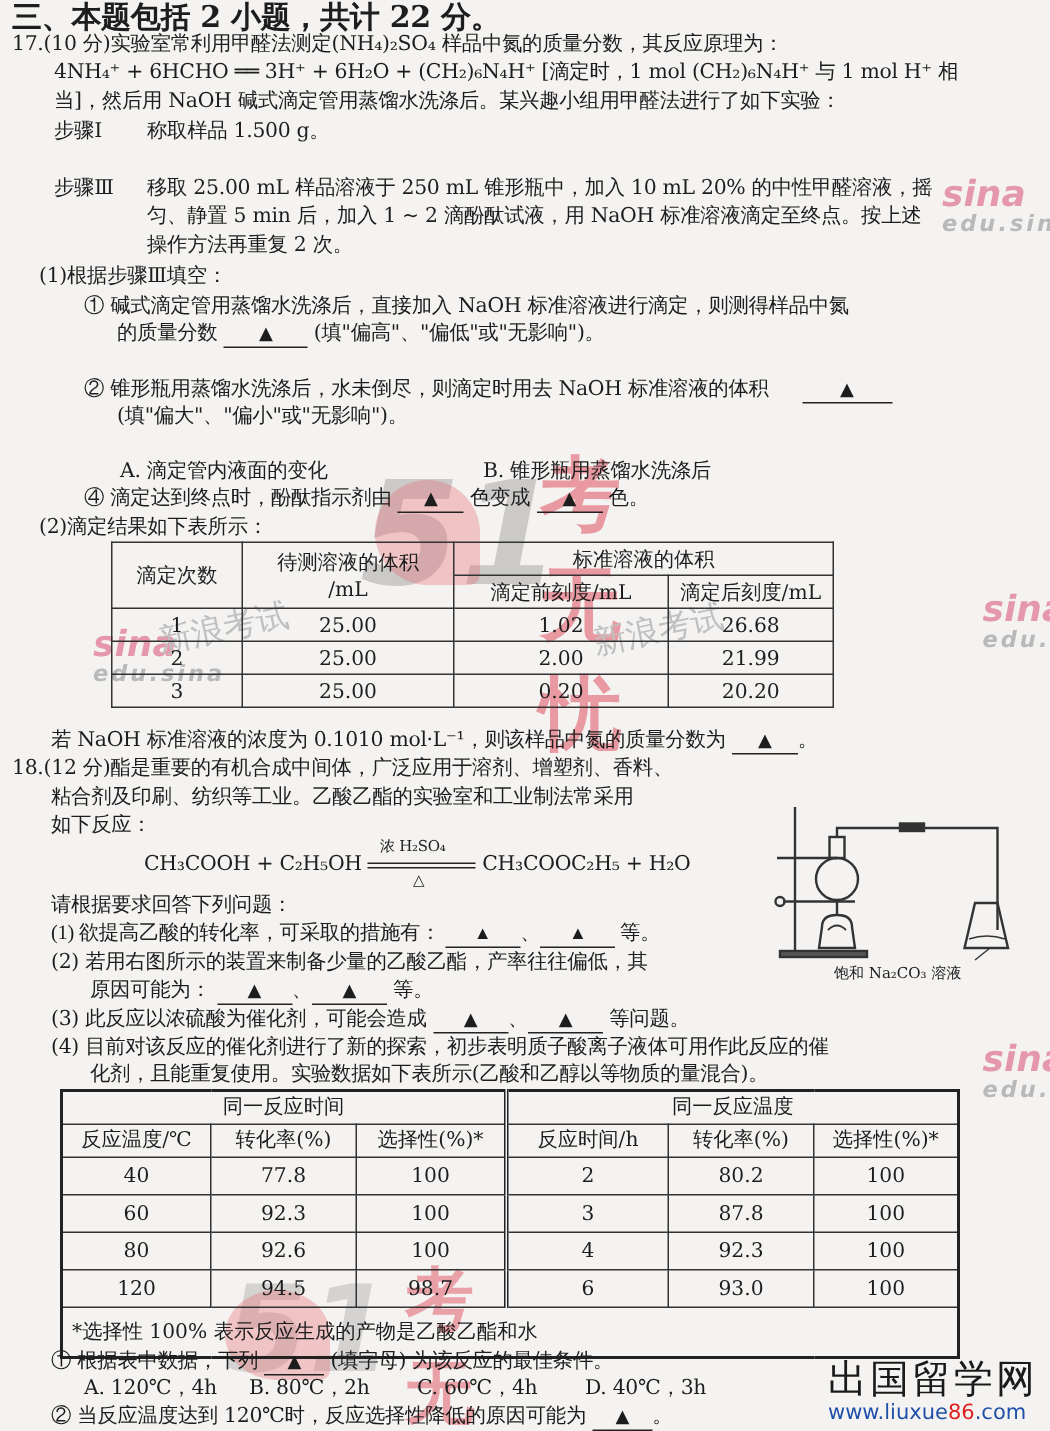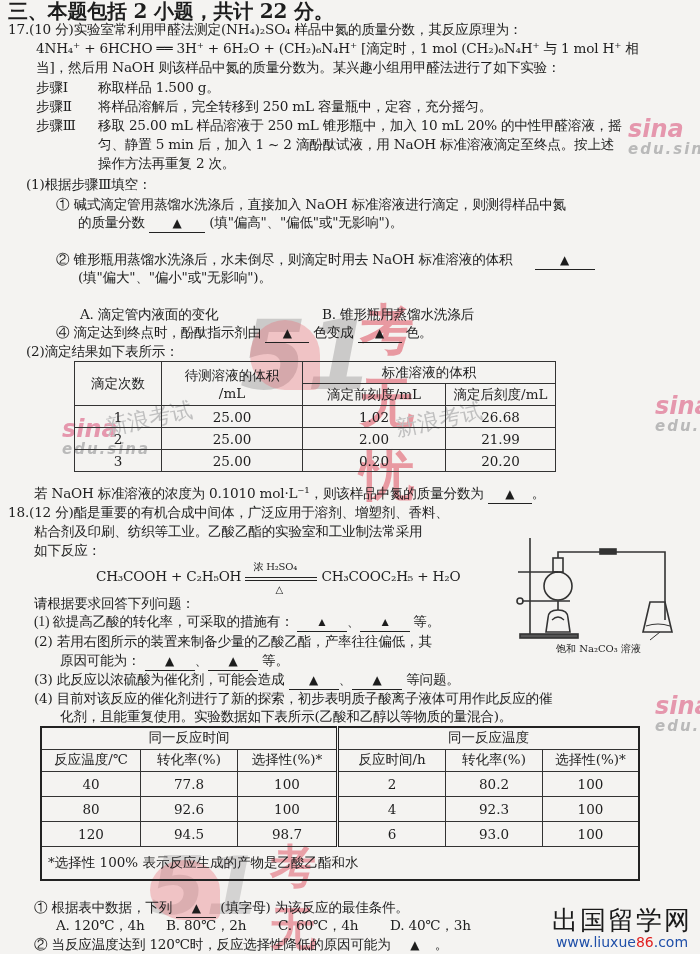--- a/index.html
+++ b/index.html
@@ -13,21 +13,21 @@
   .line { position:absolute; white-space:nowrap; font-size:13.6px; line-height:18px; letter-spacing:-0.2px; }
   .bold { font-weight:bold; }
   .blank { display:inline-block; border-bottom:1px solid #222; text-align:center; min-width:42px; font-size:12px; }
   .tri { font-size:12px; }
   table.t { position:absolute; border-collapse:collapse; font-size:13.5px; }
   table.t td { border:1px solid #333; text-align:center; padding:0; }
   .wm-sina { position:absolute; color:#e6a8b6; font-family:"DejaVu Sans",sans-serif; font-weight:bold; font-style:italic; }
   .wm-sina .s { font-size:24px; color:#d94d76; opacity:0.55; display:block; line-height:22px; }
   .wm-sina .e { font-size:15px; color:#b9b9b9; display:block; letter-spacing:2px; }
   .wm-51 { position:absolute; font-family:"DejaVu Sans",sans-serif; font-weight:bold; }
-  .logo { position:absolute; right:8px; bottom:4px; text-align:center; font-family:"DejaVu Sans",sans-serif;margin-left:20px; }
+  .logo { position:absolute; right:8px; bottom:4px; text-align:left; font-family:"DejaVu Sans",sans-serif;margin-left:20px; }
   .logo .cn { font-size:26px; color:#1a1a1a; letter-spacing:2px; line-height:28px; }
   .logo .url { font-size:14px; color:#1f4fa8; line-height:16px; }
   .logo .url b { color:#e02020; font-weight:normal; }
   .apparatus { position:absolute; left:500px; top:528px; width:190px; height:130px; }
   .app-label { position:absolute; left:556px; top:642px; font-size:10px; }
 </style>
 </head>
 <body>
 
 <div class="page">
@@ -62,27 +62,24 @@
   </div>
   <div style="position:absolute; left:105px; top:404px; font-size:22px; color:#c0c0c0; transform:rotate(-12deg); font-family:'DejaVu Sans',sans-serif;">新浪考试</div>
   <div style="position:absolute; left:395px; top:405px; font-size:22px; color:#c0c0c0; transform:rotate(-12deg); font-family:'DejaVu Sans',sans-serif;">新浪考试</div>
 
   <div class="line bold" style="left:8px; top:2px; font-size:20px;">三、本题包括 2 小题，共计 22 分。</div>
 
   <div class="line" style="left:8px; top:20px;">
     <span>17.</span><span>(10 分)</span><span>实验室常利用甲醛法测定(NH₄)₂SO₄ 样品中氮的质量分数，其反应原理为：</span>
   </div>
   <div class="line" style="left:36px; top:39px;">4NH₄⁺ + 6HCHO ══ 3H⁺ + 6H₂O + (CH₂)₆N₄H⁺ [滴定时，1 mol (CH₂)₆N₄H⁺ 与 1 mol H⁺ 相</div>
-  <div class="line" style="left:36px; top:58px;">当]，然后用 NaOH 则该样品中氮的质量分数为。某兴趣小组用甲醛法进行了如下实验：</div>
+  <div class="line" style="left:36px; top:58px;">当]，然后用 NaOH 碱式滴定管用蒸馏水洗涤后。某兴趣小组用甲醛法进行了如下实验：</div>
 
   <div class="line" style="left:36px; top:78px;">
     <span style="display:inline-block; width:62px;">步骤Ⅰ</span><span>称取样品 1.500 g。</span>
-  </div>
-  <div class="line" style="left:36px; top:97px;">
-    <span style="display:inline-block; width:62px;">步骤Ⅱ</span><span>将样品溶解后，完全转移到 250 mL 容量瓶中，定容，充分摇匀。</span>
   </div>
   <div class="line" style="left:36px; top:116px;">
     <span style="display:inline-block; width:62px;">步骤Ⅲ</span><span>移取 25.00 mL 样品溶液于 250 mL 锥形瓶中，加入 10 mL 20% 的中性甲醛溶液，摇</span>
   </div>
   <div class="line" style="left:98px; top:135px;">匀、静置 5 min 后，加入 1 ~ 2 滴酚酞试液，用 NaOH 标准溶液滴定至终点。按上述</div>
   <div class="line" style="left:98px; top:154px;">操作方法再重复 2 次。</div>
 
   <div class="line" style="left:26px; top:175px;">(1)根据步骤Ⅲ填空：</div>
   <div class="line" style="left:56px; top:195px;">① 碱式滴定管用蒸馏水洗涤后，直接加入 NaOH 标准溶液进行滴定，则测得样品中氮</div>
   <div class="line" style="left:78px; top:213px;">
@@ -222,20 +219,28 @@
     </tr>
     <tr style="height:25px;">
       <td>40</td>
       <td>77.8</td>
       <td style="border-right:3px double #222;">100</td>
       <td>2</td>
       <td>80.2</td>
       <td>100</td>
     </tr>
     <tr style="height:25px;">
+      <td>60</td>
+      <td>92.3</td>
+      <td style="border-right:3px double #222;">100</td>
+      <td>3</td>
+      <td>87.8</td>
+      <td>100</td>
+    </tr>
+    <tr style="height:25px;">
       <td>80</td>
       <td>92.6</td>
       <td style="border-right:3px double #222;">100</td>
       <td>4</td>
       <td>92.3</td>
       <td>100</td>
     </tr>
     <tr style="height:25px;">
       <td>120</td>
       <td>94.5</td>

